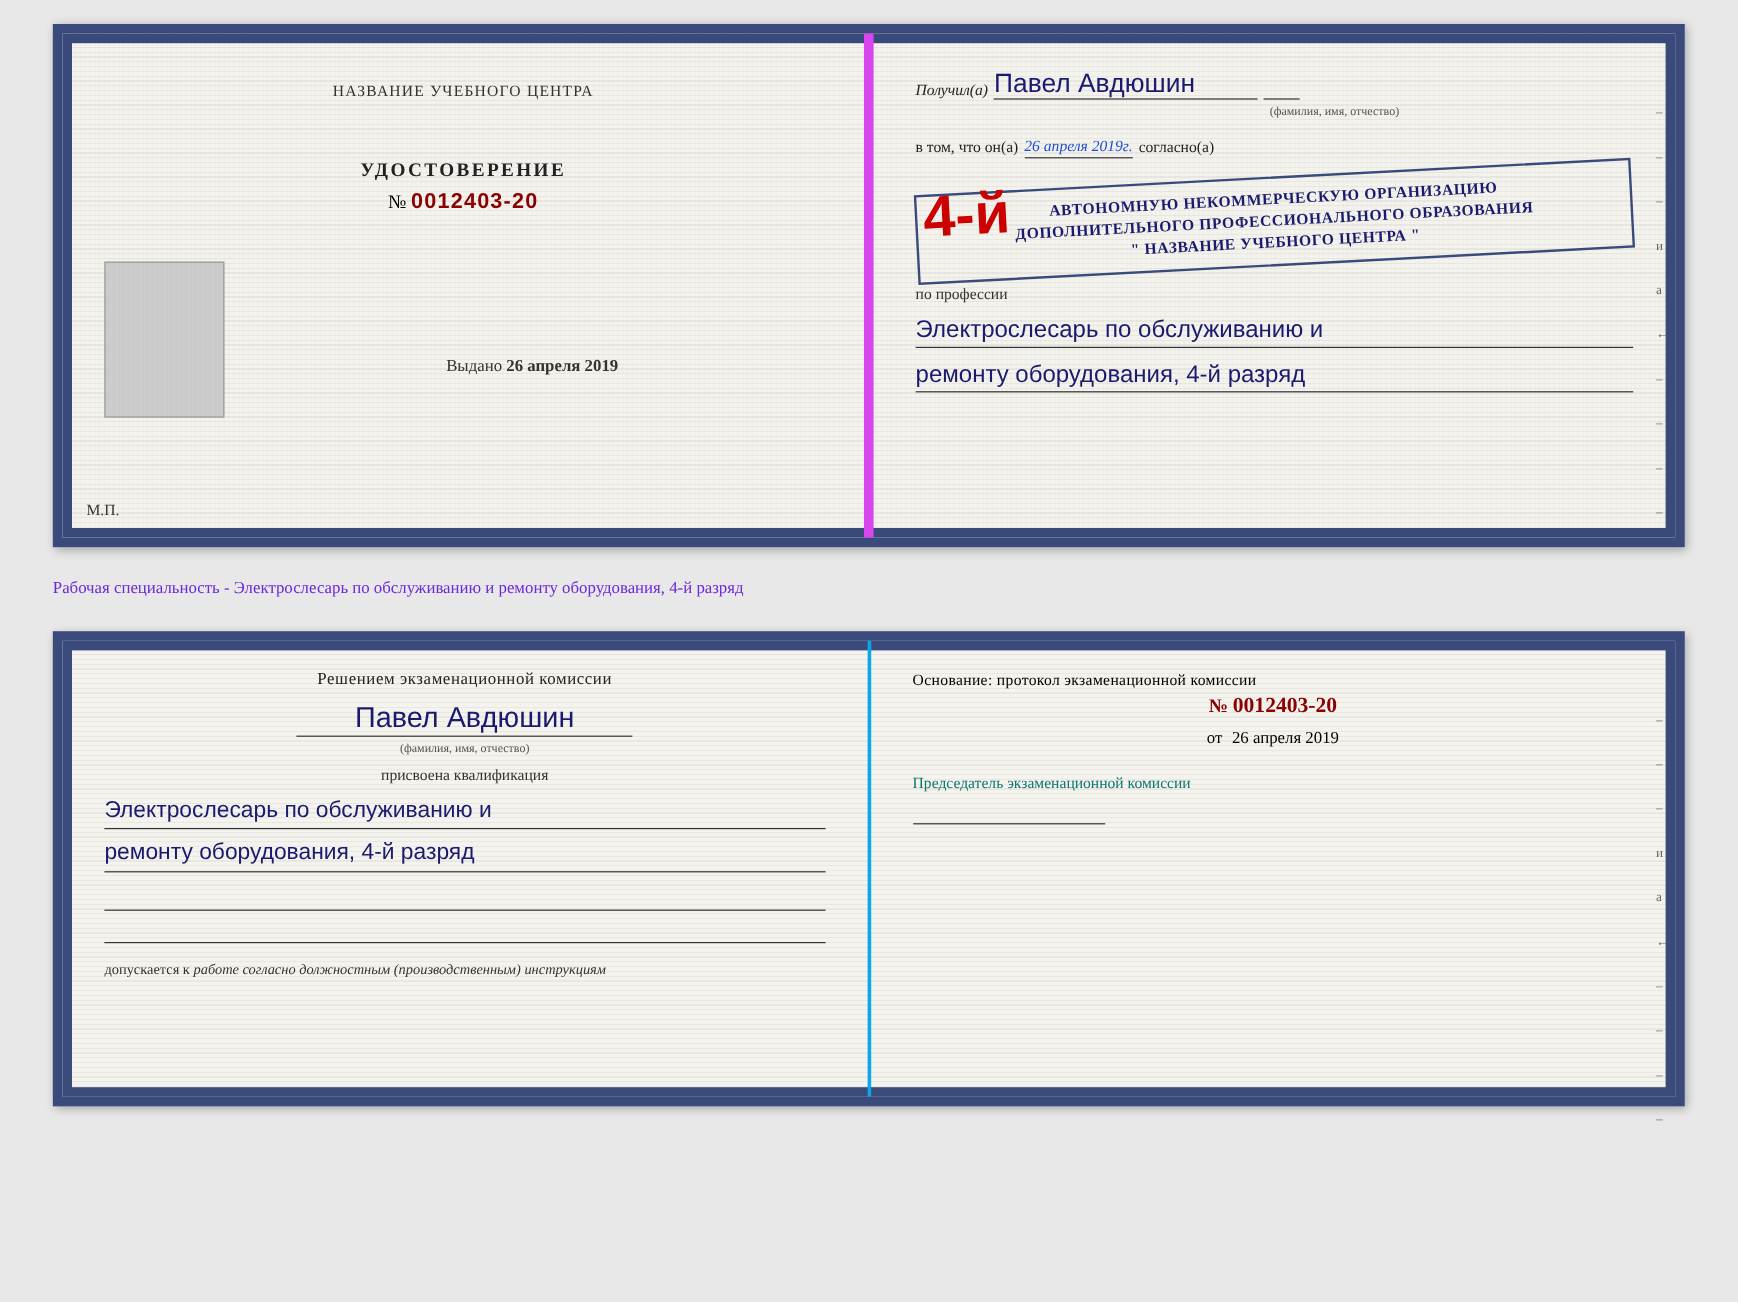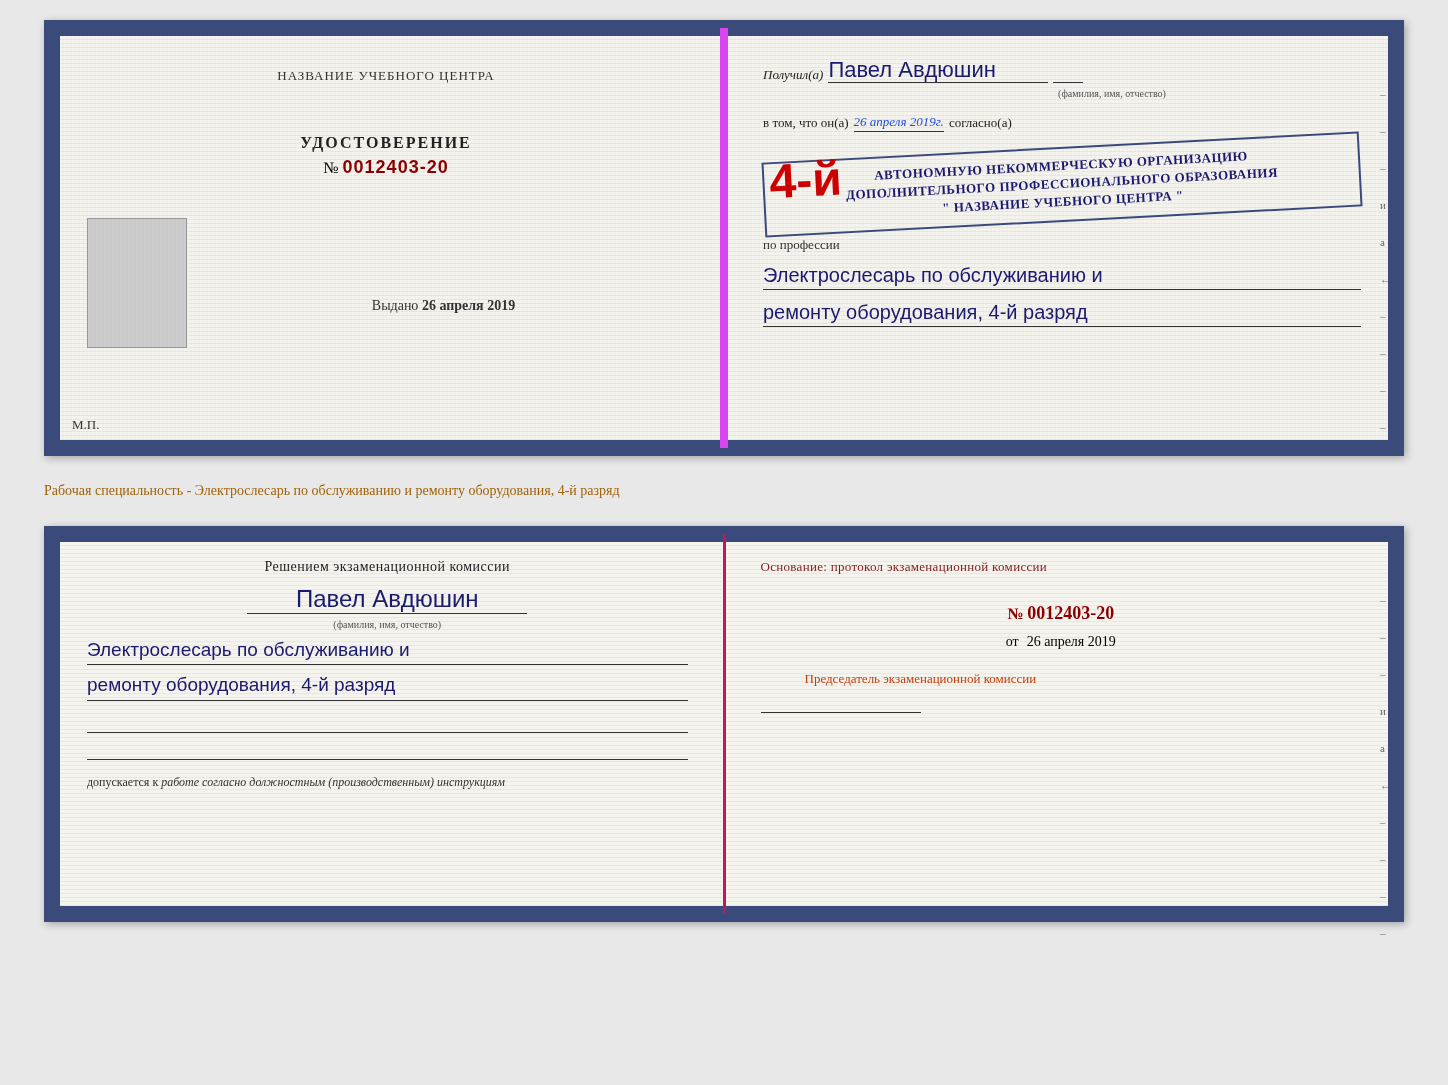--- a/index.html
+++ b/index.html
@@ -232,21 +232,21 @@
       flex-direction: column;
       gap: 25px;
       font-size: 11px;
       color: #666;
     }
 
     
     .separator-text {
       width: 1360px;
       font-size: 14px;
-      color: #a16207;
+      color: #6d28d9;
       padding: 5px 0;
       line-height: 1.4;
     }
 
     
     .bottom-pair {
       display: flex;
       width: 1360px;
       border: 8px solid #3a4a7a;
       background: #f5f3ee;
@@ -255,21 +255,21 @@
     }
 
     .bottom-page {
       flex: 1;
       padding: 25px 35px;
       position: relative;
       min-height: 380px;
     }
 
     .bottom-page.left {
-      border-right: 3px solid #be185d;
+      border-right: 3px solid #0ea5e9;
     }
 
     .resheniem-title {
       font-size: 14px;
       text-align: center;
       letter-spacing: 0.5px;
       margin-bottom: 10px;
       color: #222;
     }
 
@@ -319,43 +319,42 @@
     }
 
     .italic-underline {
       font-style: italic;
     }
 
     
     .osnovanie-label {
       font-size: 13px;
       letter-spacing: 0.3px;
-      color: #7f1d1d;
-      margin-bottom: 28px;
+      color: #000000;
+      margin-bottom: 2px;
     }
 
     .proto-number {
       font-size: 18px;
       color: #8B0000;
       font-weight: bold;
       text-align: center;
       display: block;
       margin: 10px 0;
     }
 
     .podpis-block {
       margin-top: 20px;
     }
 
     .podpis-label {
       font-size: 13px;
-      color: #c2410c;
+      color: #0f766e;
       line-height: 1.4;
       margin-bottom: 5px;
-      margin-left: 44px;
     }
 
     .podpis-line {
       border-bottom: 1px solid #333;
       width: 160px;
       height: 20px;
       margin-top: 5px;
     }
 
     
@@ -471,20 +470,21 @@
 </div>
 
 <div class="bottom-pair">
 
   <div class="bottom-page left">
     <div class="resheniem-title">Решением экзаменационной комиссии</div>
 
     <span class="name-handwritten-big">Павел Авдюшин</span>
     <span class="small-hint" style="text-align:center; display:block; margin-bottom:5px;">(фамилия, имя, отчество)</span>
 
+    <div class="prisvoena-label">присвоена квалификация</div>
 
     <span class="qualification-handwritten">Электрослесарь по обслуживанию и</span>
     <span class="qualification-handwritten">ремонту оборудования, 4-й разряд</span>
 
     <div class="empty-lines">
       <div class="empty-line"></div>
       <div class="empty-line"></div>
     </div>
 
     <div class="dopuskaetsya-text">

